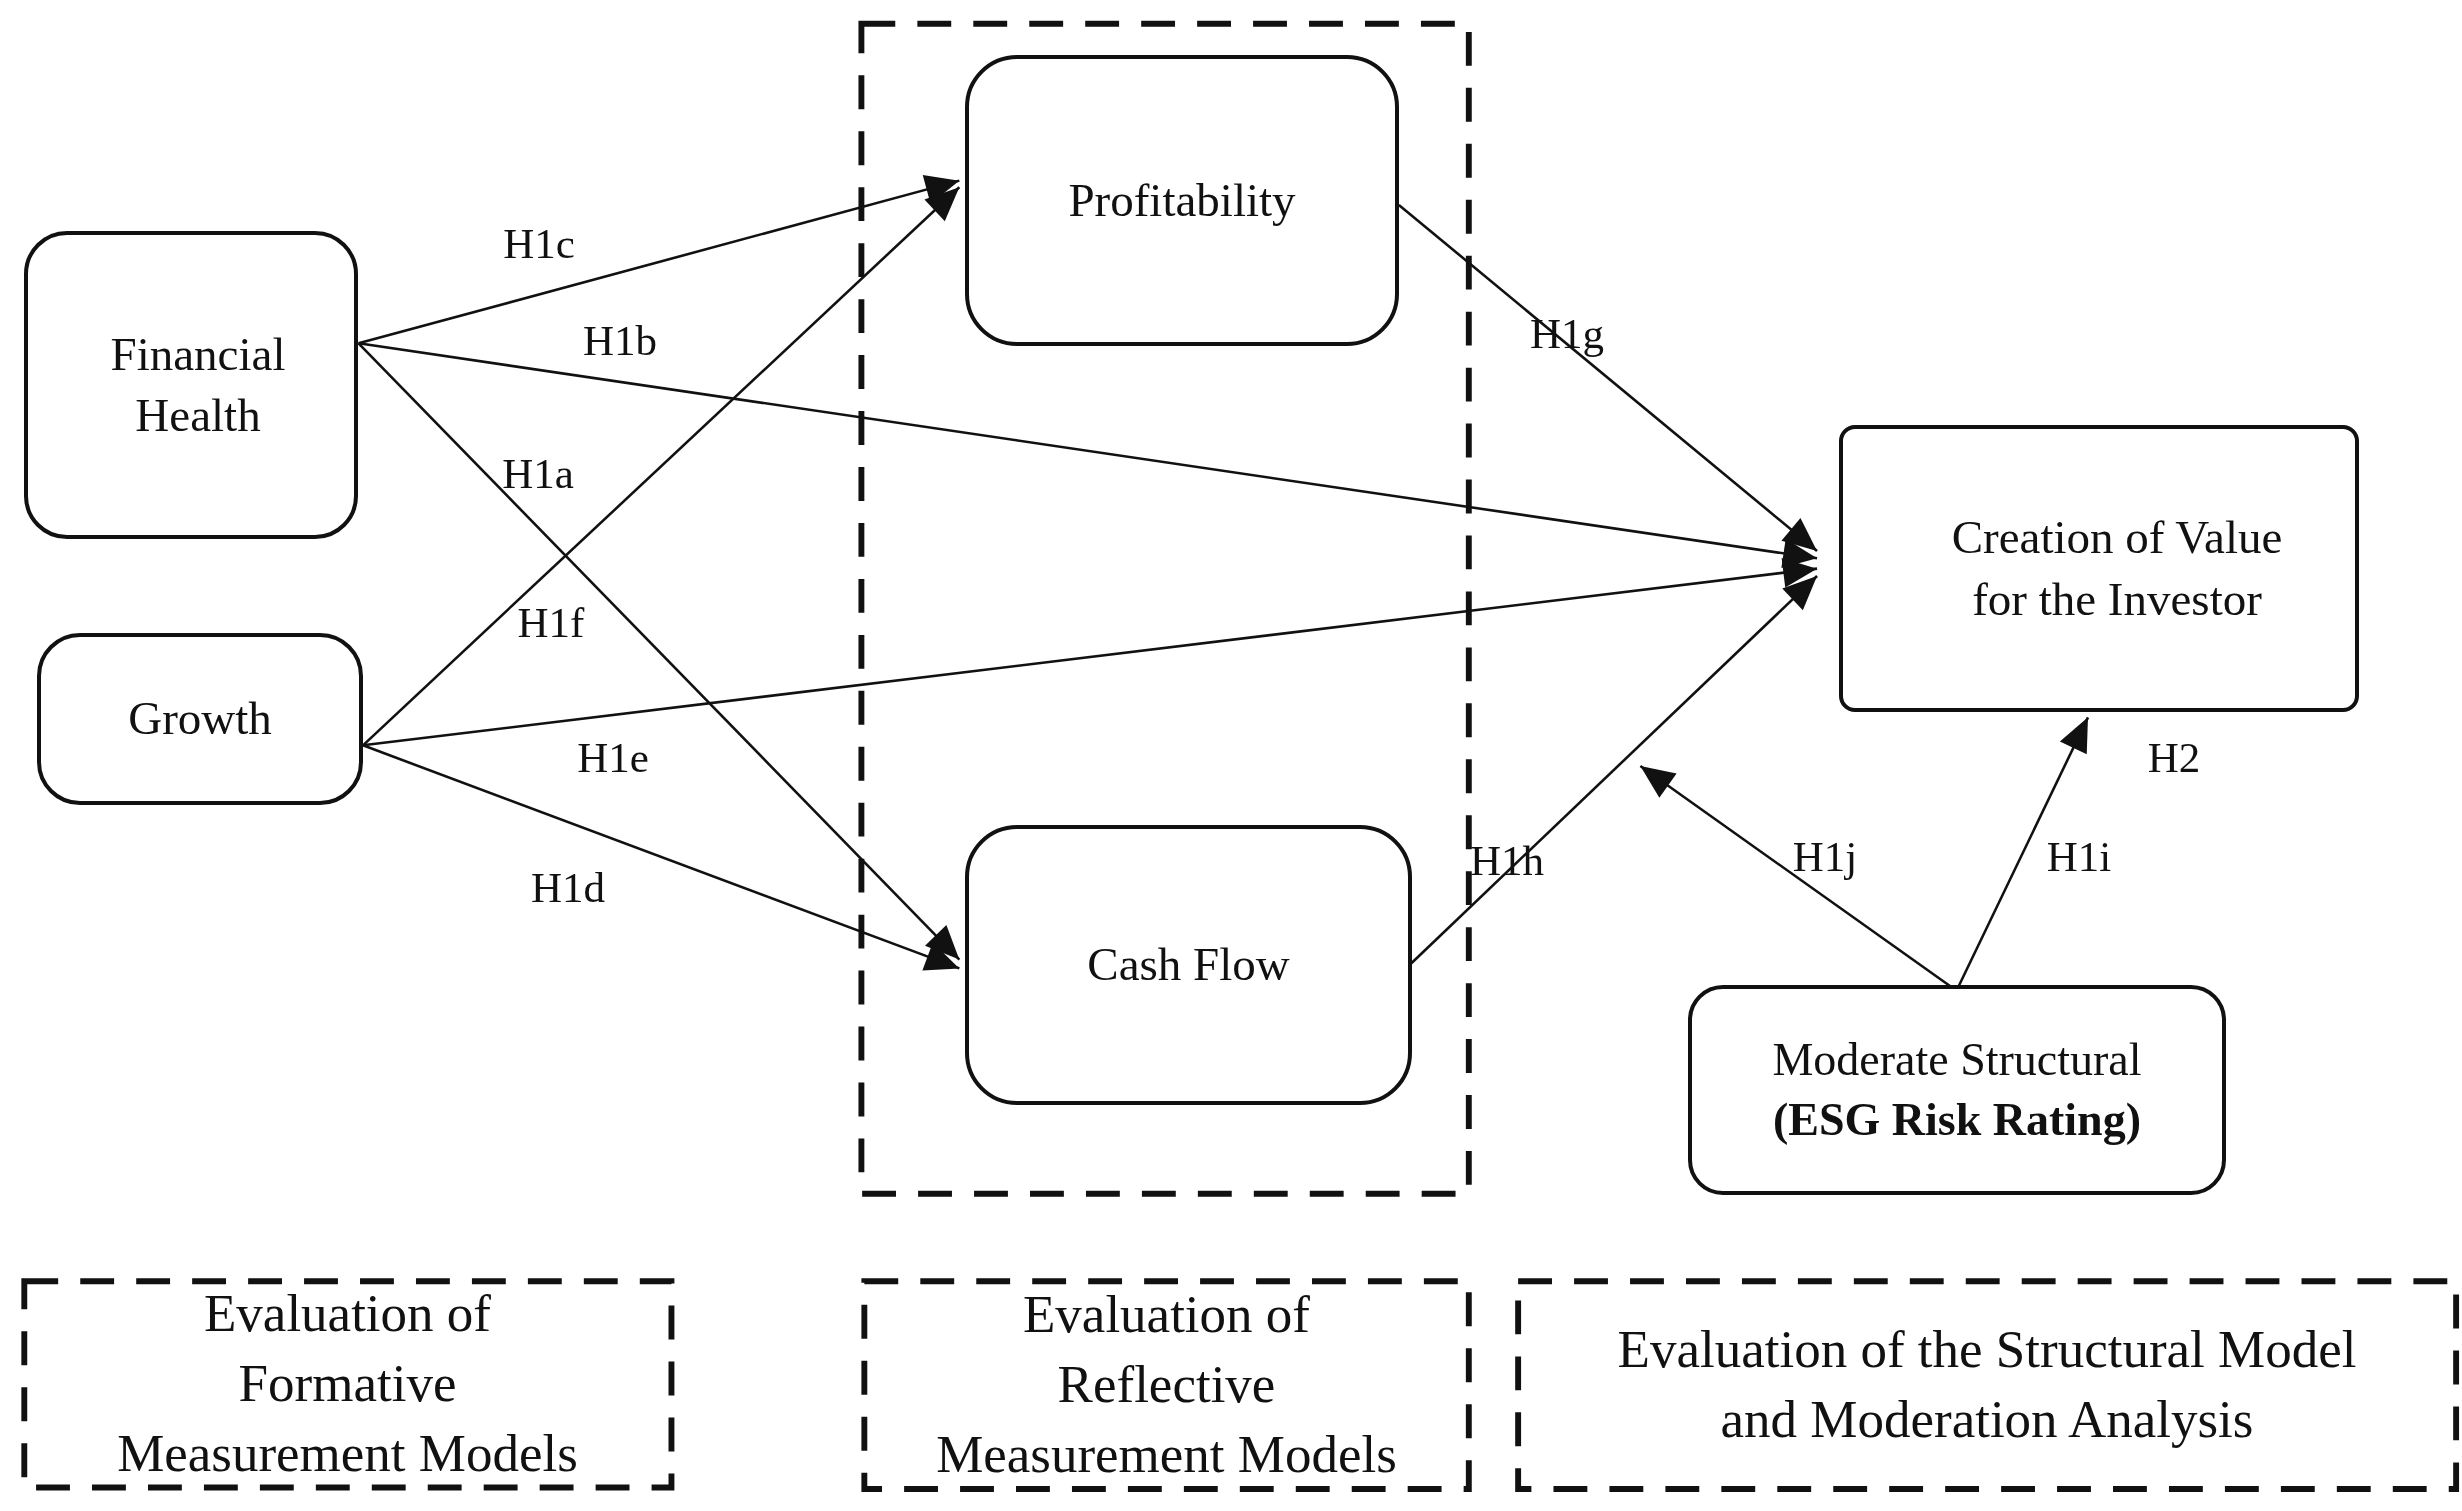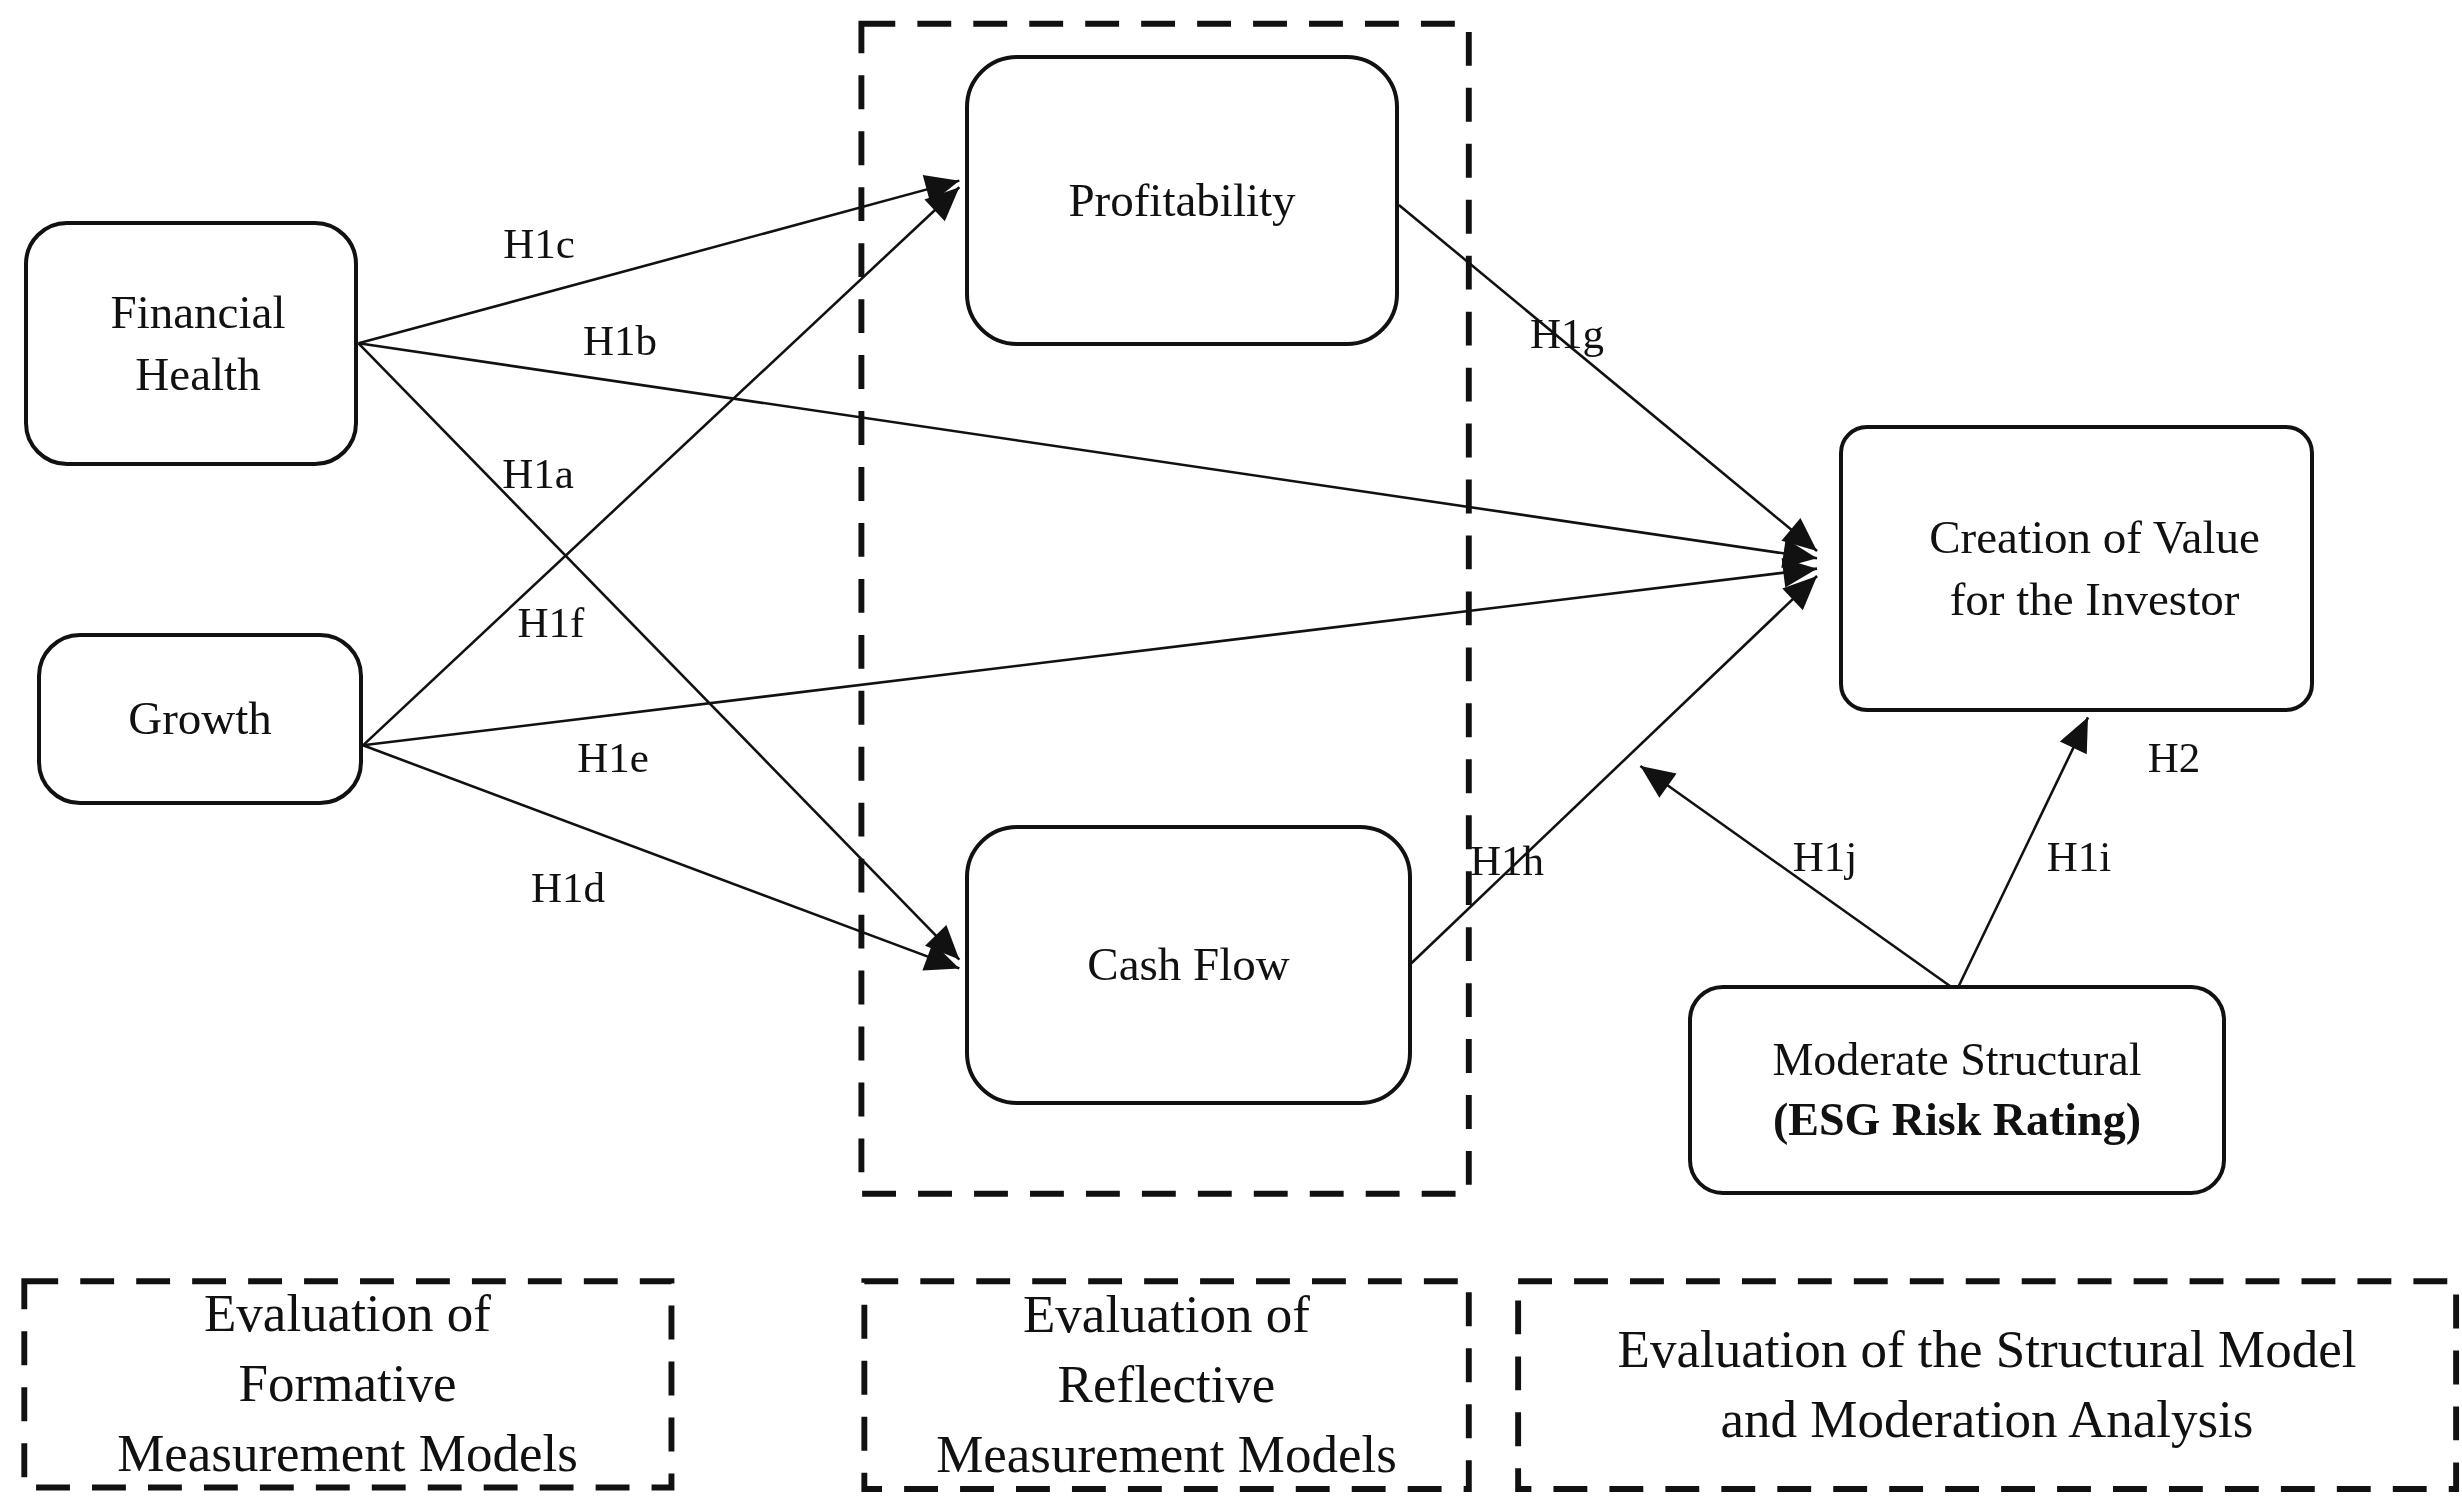--- a/index.html
+++ b/index.html
@@ -62,38 +62,38 @@
       <line x1="493" y1="1012" x2="1303" y2="254" marker-end="url(#arrow)"></line>
       <line x1="493" y1="1012" x2="2468" y2="772" marker-end="url(#arrow)"></line>
       <line x1="493" y1="1012" x2="1303" y2="1315" marker-end="url(#arrow)"></line>
       <line x1="1900" y1="278" x2="2468" y2="748" marker-end="url(#arrow)"></line>
       <line x1="1917" y1="1308" x2="2468" y2="782" marker-end="url(#arrow)"></line>
       <line x1="2660" y1="1340" x2="2836" y2="974" marker-end="url(#arrow)"></line>
       <line x1="2650" y1="1340" x2="2228" y2="1040" marker-end="url(#arrow)"></line>
     </g>
   </svg>
 
-  <div class="node" style="left:24px;top:221px;width:334px;height:245px;border-radius:43px;padding-left:14px;">
+  <div class="node" style="left:24px;top:231px;width:334px;height:308px;border-radius:43px;padding-left:14px;">
     <span>Financial</span>
     <span>Health</span>
   </div>
 
   <div class="node" style="left:37px;top:633px;width:326px;height:172px;border-radius:43px;">
     <span>Growth</span>
   </div>
 
   <div class="node" style="left:965px;top:55px;width:434px;height:291px;border-radius:52px;">
     <span>Profitability</span>
   </div>
 
   <div class="node" style="left:965px;top:825px;width:447px;height:280px;border-radius:52px;">
     <span>Cash Flow</span>
   </div>
 
-  <div class="node" style="left:1839px;top:425px;width:475px;height:287px;border-radius:28px;padding-left:36px;">
+  <div class="node" style="left:1839px;top:425px;width:520px;height:287px;border-radius:16px;padding-left:36px;">
     <span>Creation of Value</span>
     <span>for the Investor</span>
   </div>
 
   <div class="node" style="left:1688px;top:985px;width:538px;height:210px;border-radius:35px;font-size:46px;">
     <span>Moderate Structural</span>
     <span class="bold">(ESG Risk Rating)</span>
   </div>
 
   <div class="hlabel" style="left:539px;top:243px;">H1c</div>

